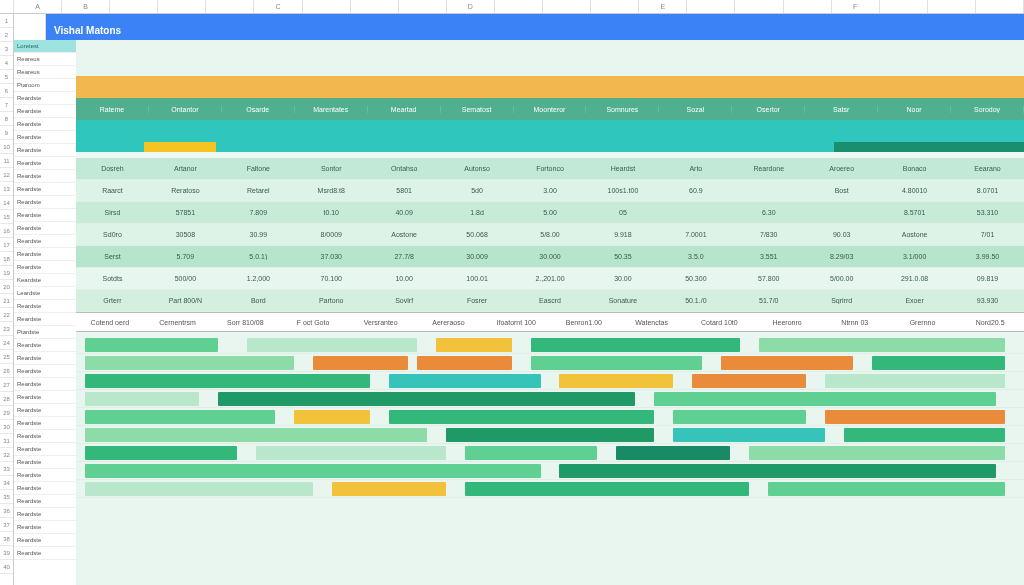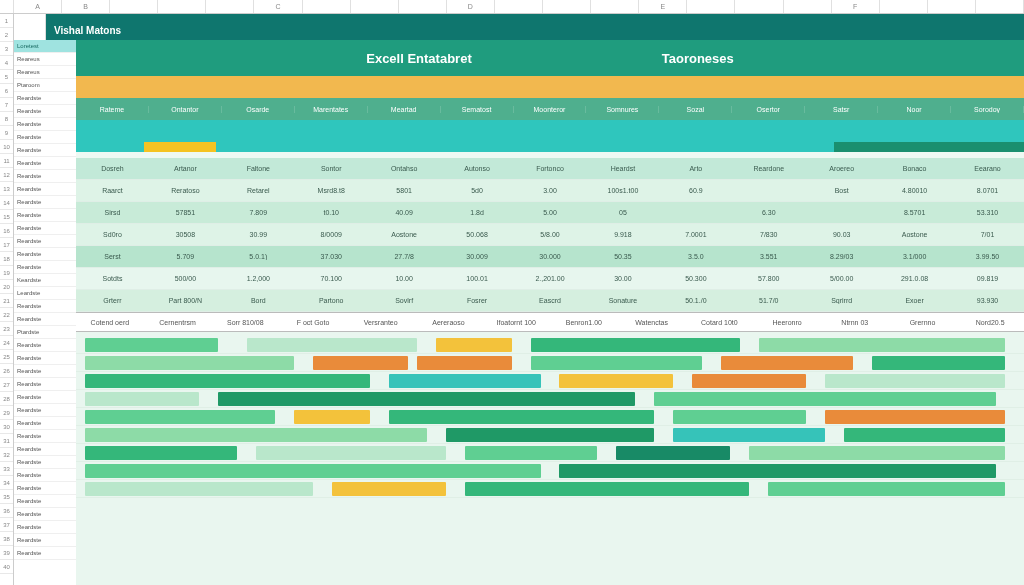--- a/index.html
+++ b/index.html
@@ -12,21 +12,21 @@
   .ruler-box.first { flex:0 0 14px; background:#fff; }
 
   
   .row-gutter { position:absolute; top:14px; bottom:0; left:0; width:14px; background:#fff; border-right:1px solid #ccc; }
   .row-gutter .rn { height:14px; font-size:6px; color:#888; text-align:center; line-height:14px; border-bottom:1px solid #e8e8e8; }
 
   
   .sheet { position:absolute; top:14px; left:14px; right:0; bottom:0; background:#f3f3f3; }
 
   
-  .titlebar { position:absolute; top:0; left:32px; right:0; height:32px; background:#0f766e; color:#fff; display:flex; align-items:center; padding:0 8px; font-size:10px; font-weight:600; }
+  .titlebar { position:absolute; top:0; left:32px; right:0; height:32px; background:#3b82f6; color:#fff; display:flex; align-items:center; padding:0 8px; font-size:10px; font-weight:600; }
   
   .corner-tab { position:absolute; top:0; left:0; width:32px; height:26px; background:#fff; border-right:1px solid #ddd; }
 
   
   .label-col { position:absolute; top:26px; left:0; width:62px; bottom:0; background:#fff; }
   .label-col .lbl { height:13px; font-size:6px; color:#555; padding-left:3px; line-height:13px; border-bottom:1px solid #efefef; white-space:nowrap; overflow:hidden; }
   .label-col .sel { background:#9fe3e0; color:#1a6b63; }
 
   
   .canvas { position:absolute; top:26px; left:62px; right:0; bottom:0; background:#e9f6ef; }
@@ -189,24 +189,20 @@
         <div class="lbl">Reardste</div>
         <div class="lbl">Reardste</div>
         <div class="lbl">Reardste</div>
         <div class="lbl">Reardste</div>
         <div class="lbl">Reardste</div>
         <div class="lbl">Reardste</div>
         <div class="lbl">Reardste</div>
       </div>
 
     <div class="canvas">
-      <div class="band-header">
-        <span class="t1">Excell Entatabret</span>
-        <span class="t2">Taoroneses</span>
-      </div>
       <div class="orange-strip"></div>
       <div class="colhdr" id="colHdr">
           <div class="ch">Rateme</div>
           <div class="ch">Ontantor</div>
           <div class="ch">Osarde</div>
           <div class="ch">Marentates</div>
           <div class="ch">Meartad</div>
           <div class="ch">Sematost</div>
           <div class="ch">Moonteror</div>
           <div class="ch">Somnures</div>

